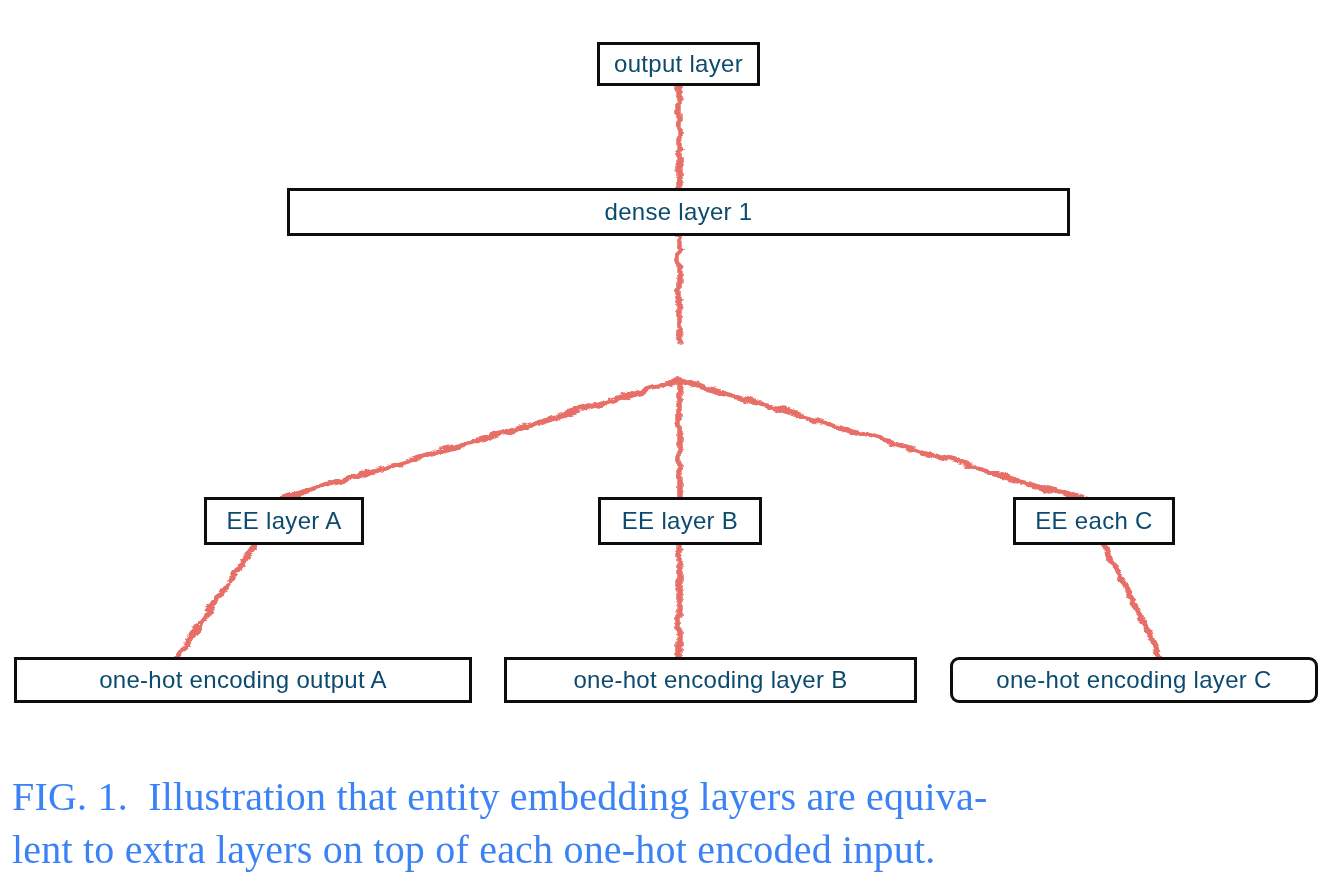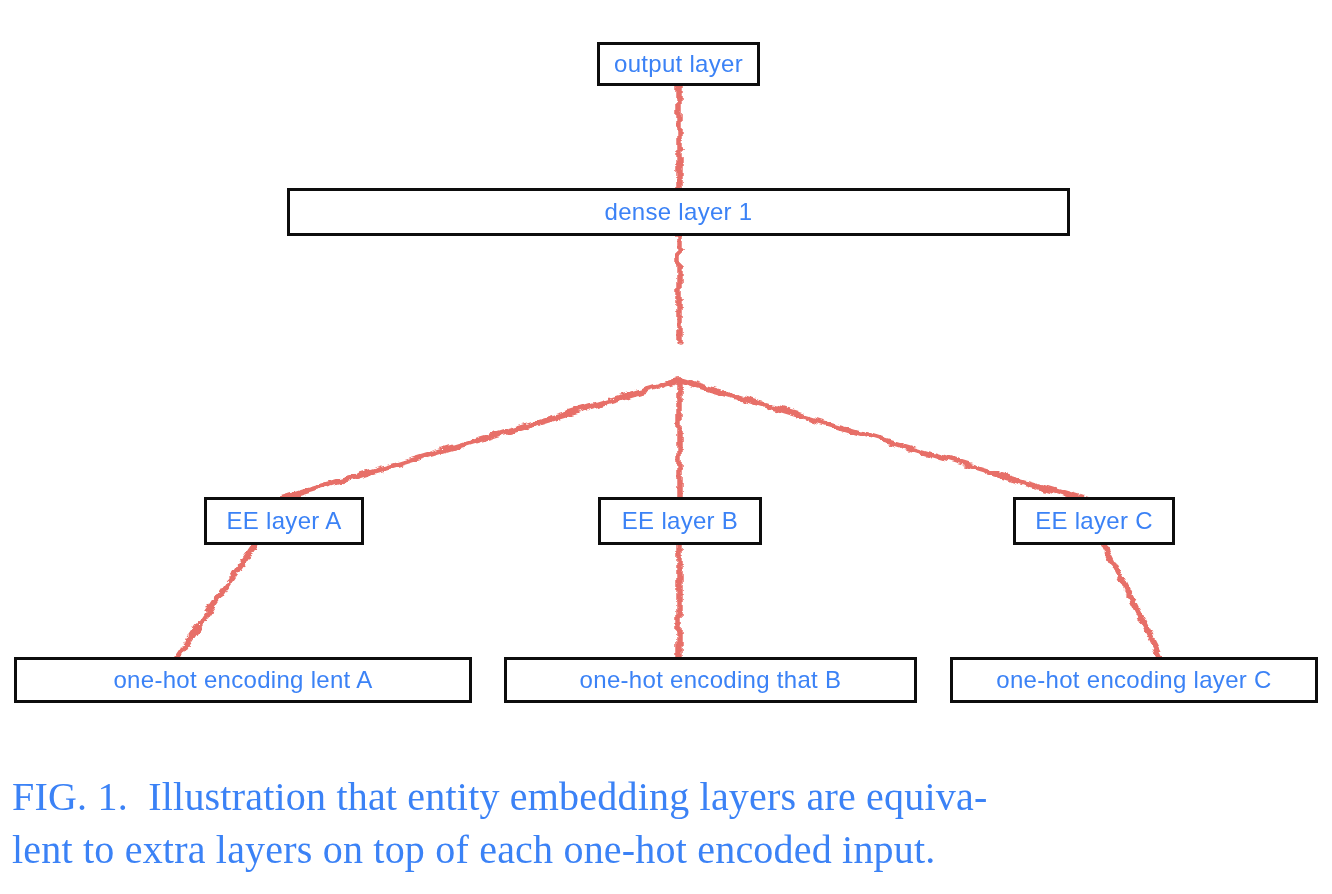--- a/index.html
+++ b/index.html
@@ -20,33 +20,33 @@
   .node {
     position: absolute;
     z-index: 2;
     box-sizing: border-box;
     border: 3px solid #0d0d0d;
     background: #ffffff;
     display: flex;
     align-items: center;
     justify-content: center;
     font-size: 24px;
-    color: #3b82f6;
+    color: #0c4a6e;
     letter-spacing: 0.3px;
     white-space: nowrap;
   }
   #node-output  { left: 597px;  top: 42px;  width: 163px; height: 44px; }
   #node-dense1  { left: 287px;  top: 188px; width: 783px; height: 48px; }
   #node-dense0  { left: 287px;  top: 337px; width: 783px; height: 47px; }
   #node-ee-a    { left: 183px;  top: 497px; width: 160px; height: 48px; margin-left: 21px; }
   #node-ee-b    { left: 598px;  top: 497px; width: 164px; height: 48px; }
   #node-ee-c    { left: 1013px; top: 497px; width: 162px; height: 48px; }
   #node-oh-a    { left: 14px;   top: 657px; width: 458px; height: 46px; }
   #node-oh-b    { left: 504px;  top: 657px; width: 413px; height: 46px; }
-  #node-oh-c    { left: 950px;  top: 657px; width: 368px; height: 46px; }
+  #node-oh-c    { left: 950px;  top: 657px; width: 368px; height: 46px; border-radius: 9px; }
   #caption {
     position: absolute;
     left: 12px;
     top: 770px;
     z-index: 2;
     font-family: "Liberation Serif", serif;
     font-size: 40px;
     line-height: 53px;
     color: #3b82f6;
     letter-spacing: 0.2px;
@@ -88,29 +88,29 @@
 
   <div class="node" id="node-ee-a">
     <span>EE layer A</span>
   </div>
 
   <div class="node" id="node-ee-b">
     <span>EE layer B</span>
   </div>
 
   <div class="node" id="node-ee-c">
-    <span>EE layer C</span>
+    <span>EE each C</span>
   </div>
 
   <div class="node" id="node-oh-a">
-    <span>one-hot encoding lent A</span>
+    <span>one-hot encoding output A</span>
   </div>
 
   <div class="node" id="node-oh-b">
-    <span>one-hot encoding that B</span>
+    <span>one-hot encoding layer B</span>
   </div>
 
   <div class="node" id="node-oh-c">
     <span>one-hot encoding layer C</span>
   </div>
 
   <div id="caption">
     <div class="caption-line">FIG. 1.  Illustration that entity embedding layers are equiva-</div>
     <div class="caption-line">lent to extra layers on top of each one-hot encoded input.</div>
   </div>

